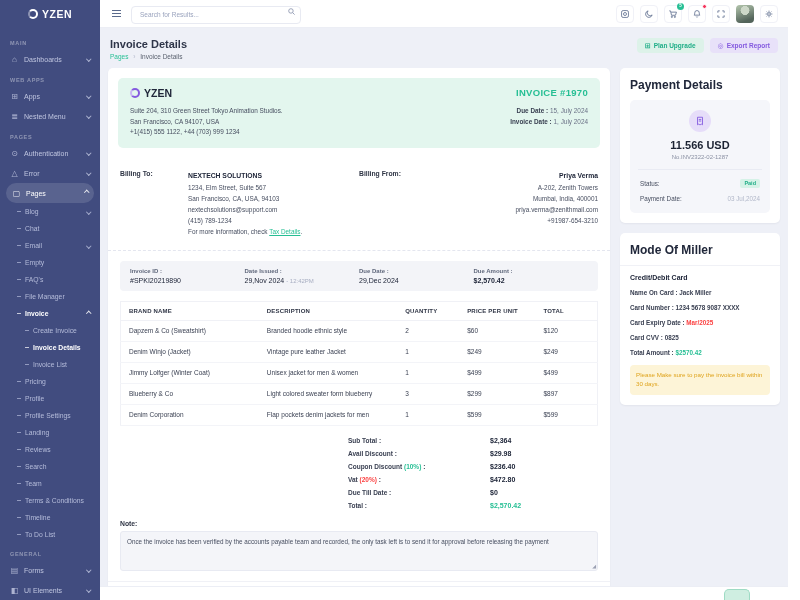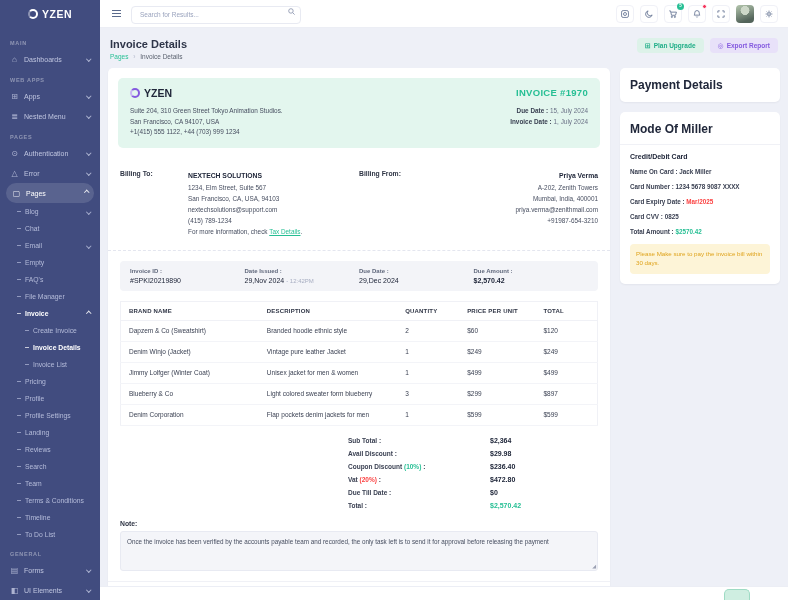--- a/index.html
+++ b/index.html
@@ -517,20 +517,40 @@
             
             
             
           </div>
         </section>
 
         <div class="right-col">
 
           <section class="card pay-card">
             <div class="card-title">Payment Details</div>
+            <div class="pay-box">
+              <div class="pay-icon">
+                <svg width="10" height="10" viewBox="0 0 16 16" fill="none" stroke="#845adf" stroke-width="1.4">
+                    <path d="M4 2h8v12l-1.4-1-1.3 1-1.3-1-1.3 1-1.3-1L4 14z"></path>
+                    <path d="M6 5.5h4M6 8h4"></path>
+                  </svg>
+              </div>
+              <div class="pay-amount">11.566 USD</div>
+              <div class="pay-ref">No.INV2322-02-1287</div>
+              <div class="pay-rows">
+                <div class="pay-row">
+                  <span>Status:</span>
+                  <span class="badge-paid">Paid</span>
+                </div>
+                <div class="pay-row">
+                  <span>Payment Date:</span>
+                  <span class="pay-date">03 Jul,2024</span>
+                </div>
+              </div>
+            </div>
           </section>
 
           <section class="card mode-card">
             <div class="card-title">Mode Of Miller</div>
             <div class="mode-divider"></div>
             <div class="mode-sub">Credit/Debit Card</div>
             <div id="modeRows">
                 <div class="m-row"><span class="m-label">Name On Card : </span><span class="m-value">Jack Miller</span></div>
                 <div class="m-row"><span class="m-label">Card Number : </span><span class="m-value">1234 5678 9087 XXXX</span></div>
                 <div class="m-row"><span class="m-label">Card Expiry Date : </span><span class="m-value red">Mar/2025</span></div>

